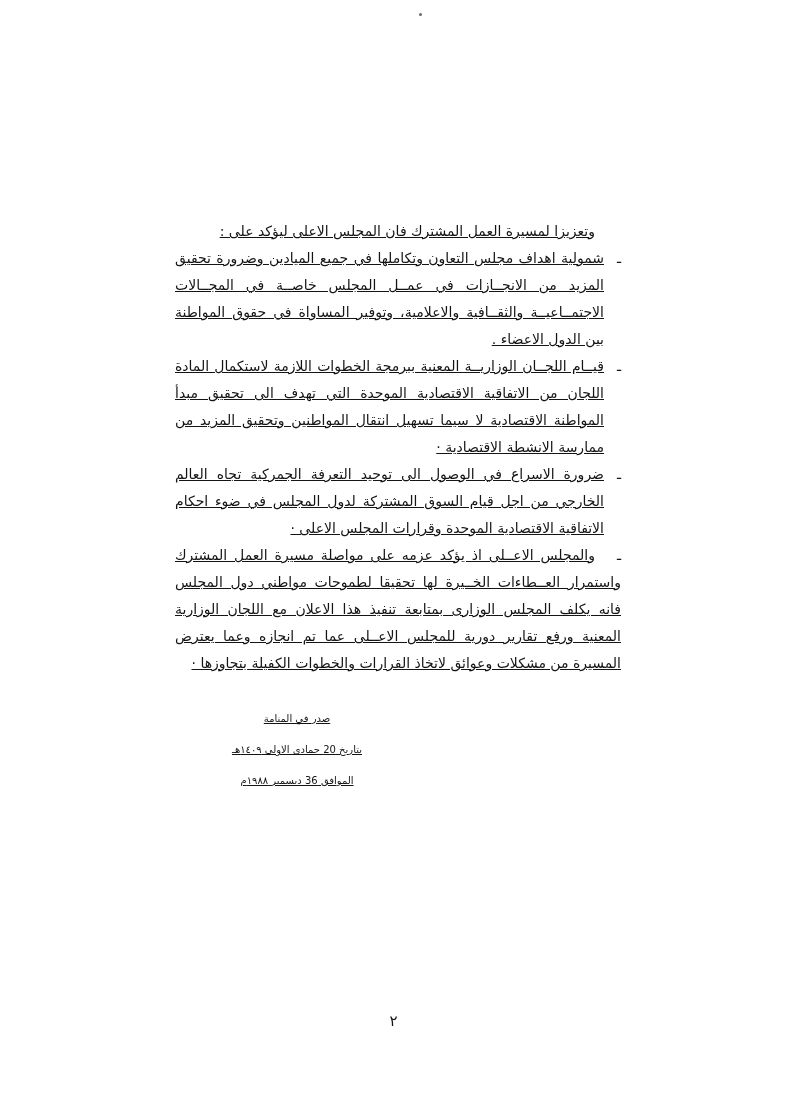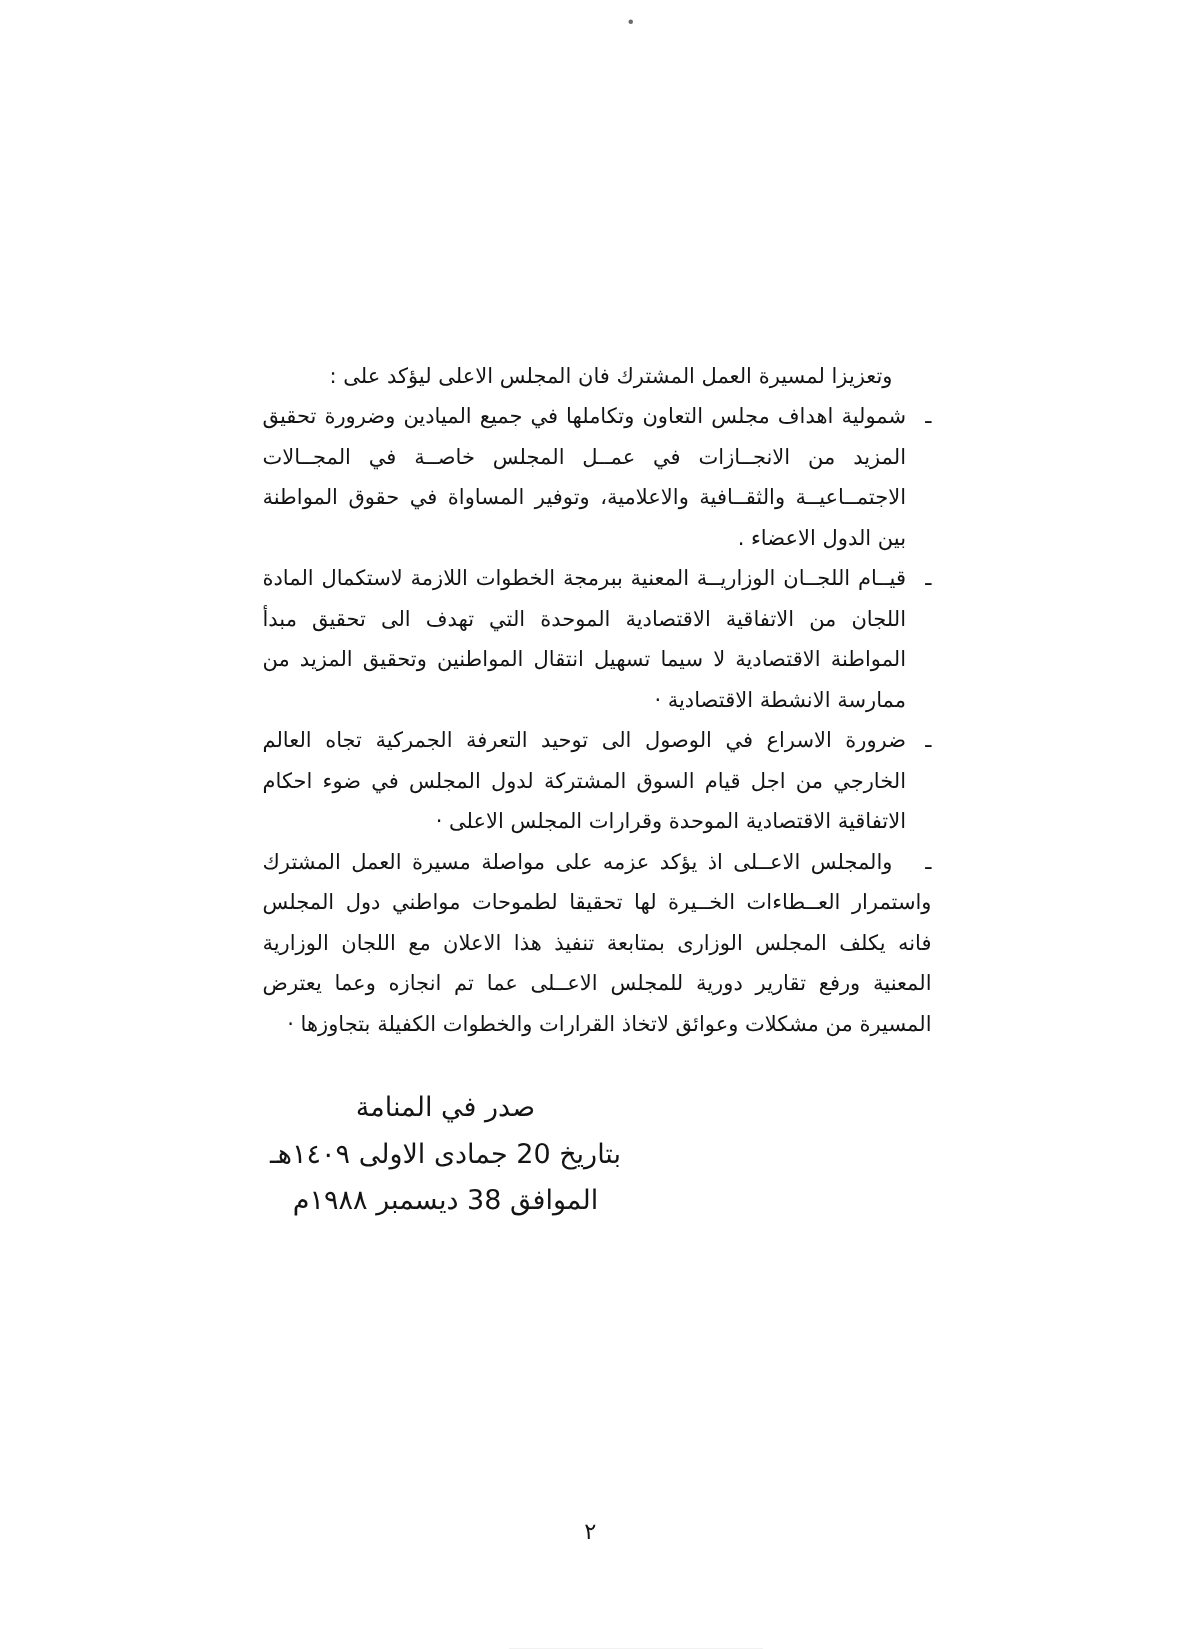--- a/index.html
+++ b/index.html
@@ -21,28 +21,29 @@
     position: absolute;
     left: 419px;
     top: 13px;
     width: 3px;
     height: 3px;
     border-radius: 50%;
     background: #6a6a6a;
   }
   .content {
     position: absolute;
-    top: 238px;
+    top: 218px;
     right: 166px;
     width: 446px;
     direction: rtl;
     text-align: justify;
     font-size: 14px;
     line-height: 27px;
     letter-spacing: 0;
+    text-decoration: underline;
   }
   .intro {
     margin: 0;
     text-indent: 26px;
   }
   .bullet-list {
     list-style: none;
     margin: 0;
     padding: 0;
   }
@@ -61,21 +62,21 @@
     margin: 0;
     text-indent: 26px;
   }
   .signature {
     direction: rtl;
     width: 240px;
     margin: 26px auto 0 0; 
     margin-right: auto;
     margin-left: 2px;
     text-align: center;
-    font-size: 18px;
+    font-size: 10px;
     line-height: 31px;
     white-space: nowrap;
   }
   .page-number {
     position: absolute;
     top: 1012px;
     left: 0;
     width: 100%;
     text-align: center;
     font-size: 15px;
@@ -109,20 +110,20 @@
       <li class="bullet-item">
         <span class="bullet-dash">ـ</span>
       </li>
     </ul>
 
     <p class="closing">والمجلس الاعــلى اذ يؤكد عزمه على مواصلة مسيرة العمل المشترك واستمرار العــطاءات الخــيرة لها تحقيقا لطموحات مواطني دول المجلس فانه يكلف المجلس الوزارى بمتابعة تنفيذ هذا الاعلان مع اللجان الوزارية المعنية ورفع تقارير دورية للمجلس الاعــلى عما تم انجازه وعما يعترض المسيرة من مشكلات وعوائق لاتخاذ القرارات والخطوات الكفيلة بتجاوزها ·</p>
 
     <div class="signature">
       <div>صدر في المنامة</div>
       <div>بتاريخ 20 جمادى الاولى ١٤٠٩هـ</div>
-      <div>الموافق 38 ديسمبر ١٩٨٨م</div>
+      <div>الموافق 36 ديسمبر ١٩٨٨م</div>
     </div>
 
   </div>
 
   <div class="page-number">٢</div>
 
 </div>
 
 </body></html>

